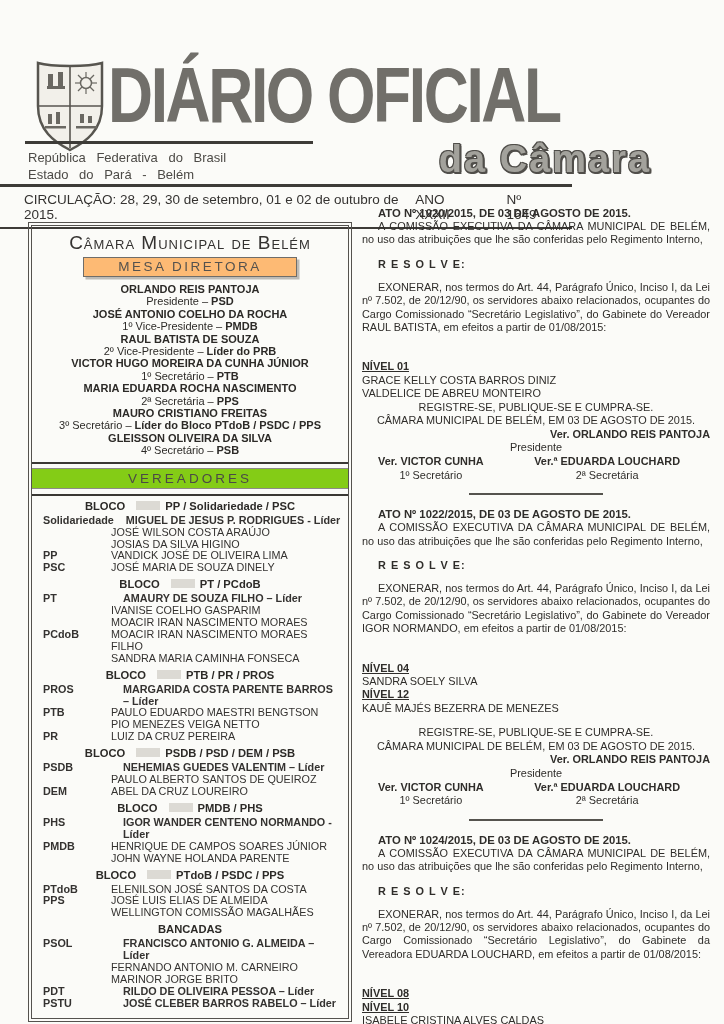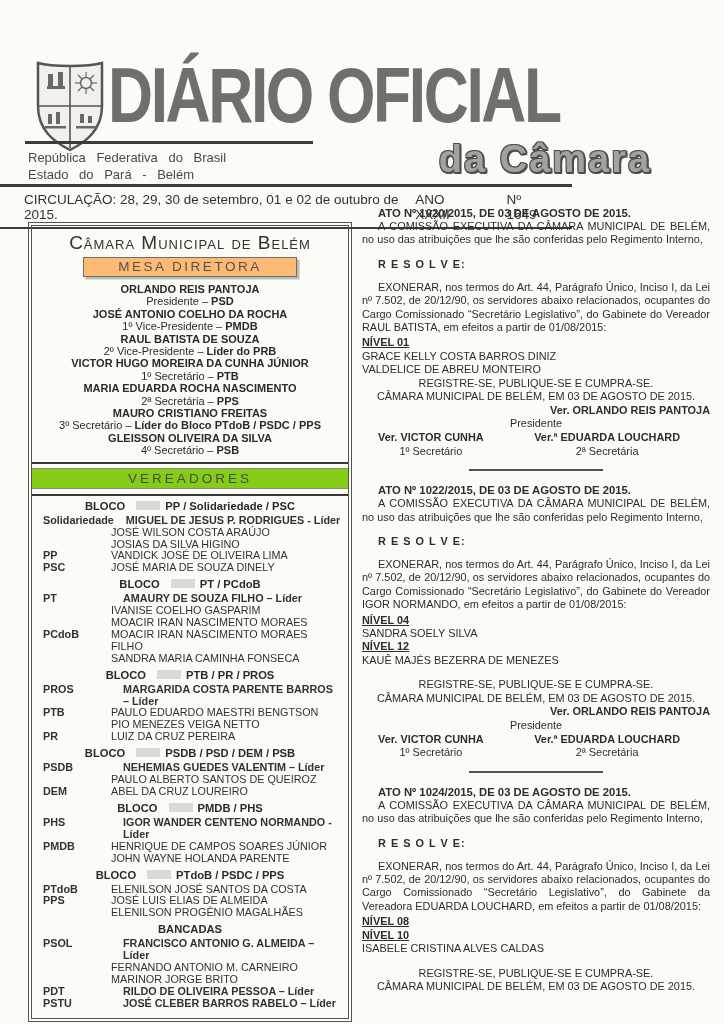--- a/index.html
+++ b/index.html
@@ -69,21 +69,21 @@
   .shade { display:inline-block; width:24px; height:9px; background:#dcdad4; margin:0 5px 0 11px; }
   .v-row { display:flex; font-size:10.8px; line-height:11.9px; color:#343230; }
   .v-party { flex:0 0 72px; font-weight:bold; padding-left:4px; }
   .v-name.leader { font-weight:bold;padding-left:12px; }
 
   
   .right-col { position:absolute; left:362px; top:206px; width:348px; font-size:10.9px; color:#2f2d2a; }
   .ato-title { font-size:11.3px; font-weight:bold; text-indent:16px; line-height:14px; }
   .para { text-align:justify; text-indent:16px; line-height:13.4px; }
   .resolve { font-weight:bold; letter-spacing:1px; text-indent:16px; margin:11px 0; }
-  .levels { margin-top:2px; }
+  .levels { margin-top:26px; }
   .level-label { font-weight:bold; text-decoration:underline; line-height:13.4px; }
   .level-name { line-height:13.4px; }
   .closing { text-align:center; line-height:13.6px; }
   .closing.gap { margin-top:11px; }
   .sig-president { font-weight:bold;text-align:right; }
   .sig-row { display:flex; justify-content:space-between; padding:0 30px 0 16px; text-align:center; line-height:13.6px; }
   .sig-name { font-weight:bold; }
   .ato-divider { width:134px; border:0; border-top:2px solid #55534e; margin:11px auto 12px; }
 </style>
 </head>
@@ -266,21 +266,21 @@
     <div class="v-row">
         <span class="v-party">PTdoB</span>
         <span class="v-name">ELENILSON JOSÉ SANTOS DA COSTA</span>
       </div>
     <div class="v-row">
         <span class="v-party">PPS</span>
         <span class="v-name">JOSÉ LUIS ELIAS DE ALMEIDA</span>
       </div>
     <div class="v-row">
         <span class="v-party"></span>
-        <span class="v-name">ELENILSON PROGÊNIO MAGALHÃES</span>
+        <span class="v-name">WELLINGTON COMISSÃO MAGALHÃES</span>
       </div>
 
     <div class="block-header">BANCADAS</div>
     <div class="v-row">
         <span class="v-party">PSOL</span>
         <span class="v-name leader">FRANCISCO ANTONIO G. ALMEIDA – Líder</span>
       </div>
     <div class="v-row">
         <span class="v-party"></span>
         <span class="v-name">FERNANDO ANTONIO M. CARNEIRO</span>

